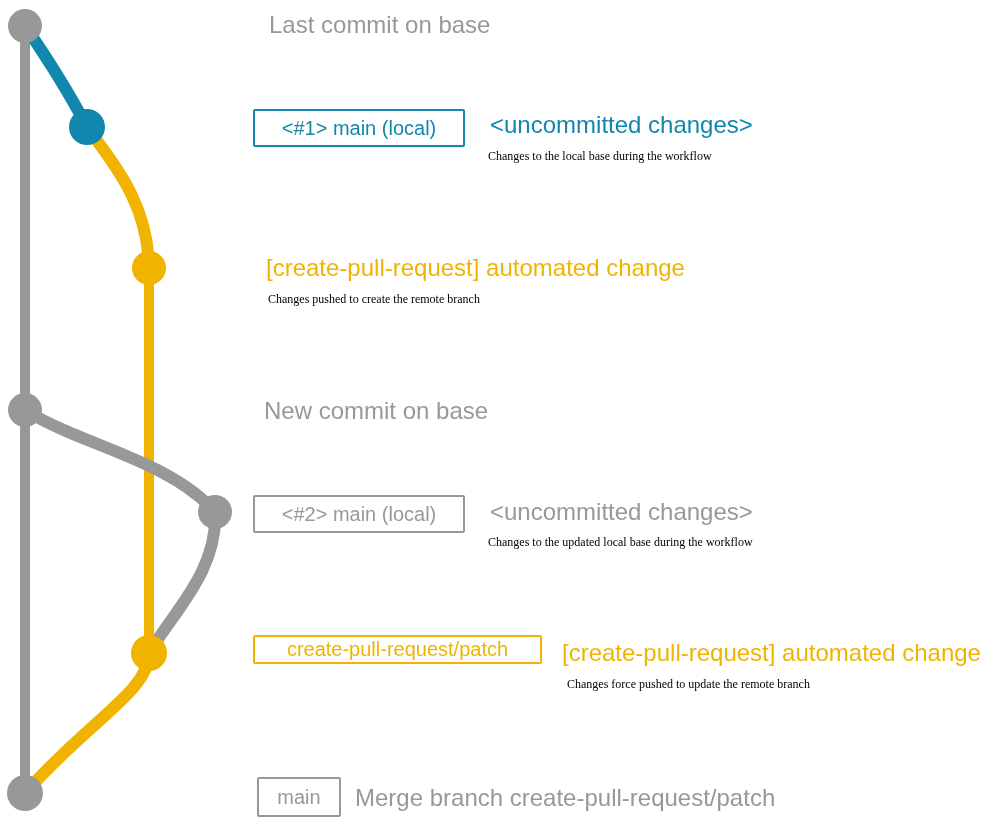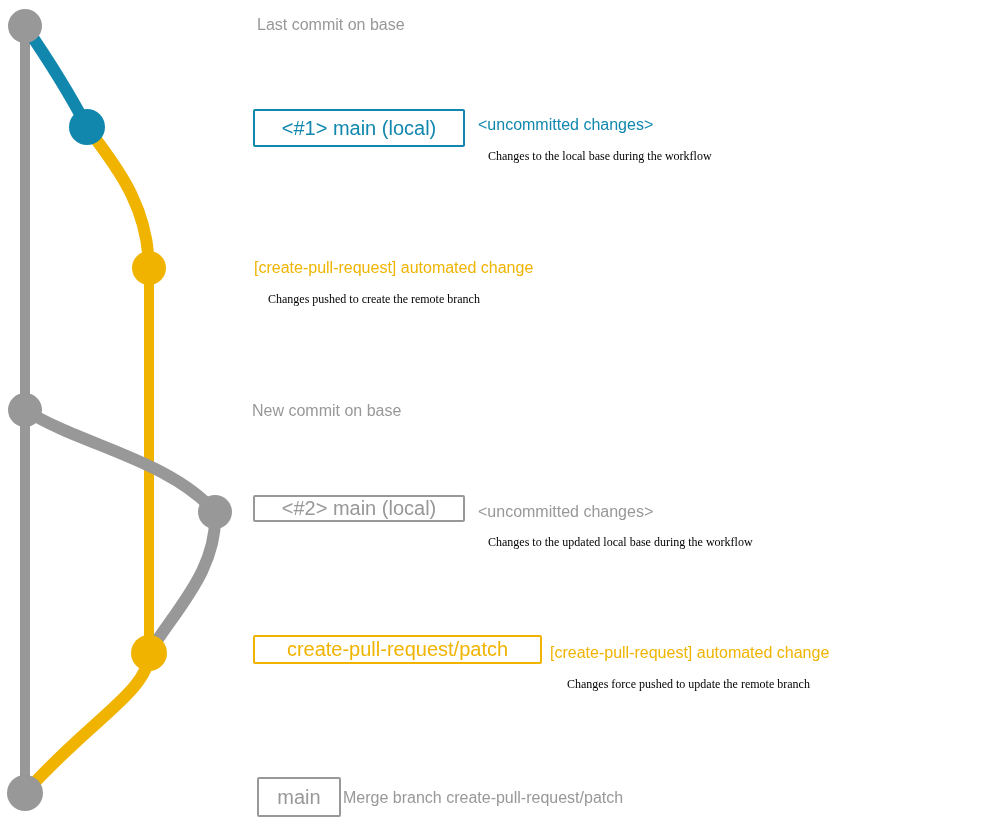--- a/index.html
+++ b/index.html
@@ -11,24 +11,25 @@
     overflow: hidden;
     font-family: "Liberation Sans", sans-serif;
   }
   .graph-svg {
     position: absolute;
     left: 0; top: 0;
     width: 981px; height: 827px;
   }
   .label {
     position: absolute;
-    font-size: 16px;
+    font-size: 24px;
     color: var(--gray);
     white-space: nowrap;
     line-height: 24px;
+    margin-left: 12px;
   }
   .accent-blue  { color: var(--blue); }
   .accent-yellow{ color: var(--yellow); }
   .accent-gray  { color: var(--gray); }
   .badge {
     position: absolute;
     box-sizing: border-box;
     border: 2px solid currentColor;
     border-radius: 2px;
     background: #ffffff;
@@ -74,21 +75,21 @@
 
   <div class="badge accent-blue" style="left:253px; top:109px; width:212px; height:38px;">&lt;#1&gt; main (local)</div>
   <div class="label accent-blue" style="left:478px; top:113px;">&lt;uncommitted changes&gt;</div>
   <div class="note" style="left:488px; top:145px;">Changes to the local base during the workflow</div>
 
   <div class="label accent-yellow" style="left:254px; top:256px;">[create-pull-request] automated change</div>
   <div class="note" style="left:268px; top:288px;">Changes pushed to create the remote branch</div>
 
   <div class="label" style="left:252px; top:399px;">New commit on base</div>
 
-  <div class="badge accent-gray" style="left:253px; top:495px; width:212px; height:27px;">&lt;#2&gt; main (local)</div>
+  <div class="badge accent-gray" style="left:253px; top:495px; width:212px; height:38px;">&lt;#2&gt; main (local)</div>
   <div class="label accent-gray" style="left:478px; top:500px;">&lt;uncommitted changes&gt;</div>
   <div class="note" style="left:488px; top:531px;">Changes to the updated local base during the workflow</div>
 
   <div class="badge accent-yellow" style="left:253px; top:635px; width:289px; height:29px;">create-pull-request/patch</div>
   <div class="label accent-yellow" style="left:550px; top:641px;">[create-pull-request] automated change</div>
   <div class="note" style="left:567px; top:673px;">Changes force pushed to update the remote branch</div>
 
   <div class="badge accent-gray" style="left:257px; top:777px; width:84px; height:40px;">main</div>
   <div class="label" style="left:343px; top:786px;">Merge branch create-pull-request/patch</div>
 

